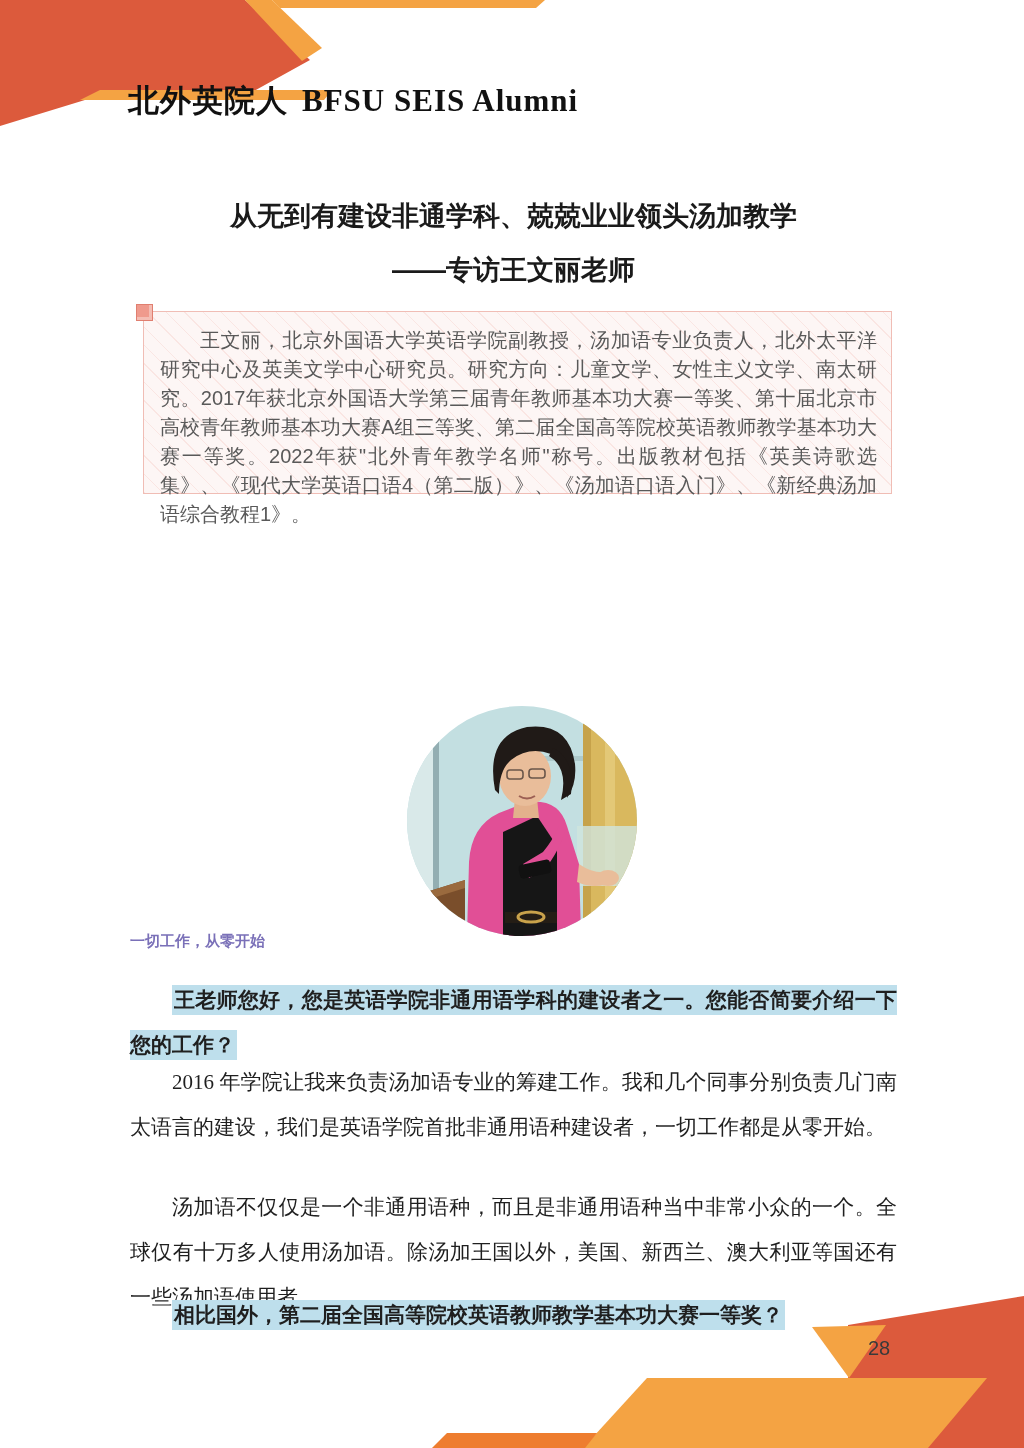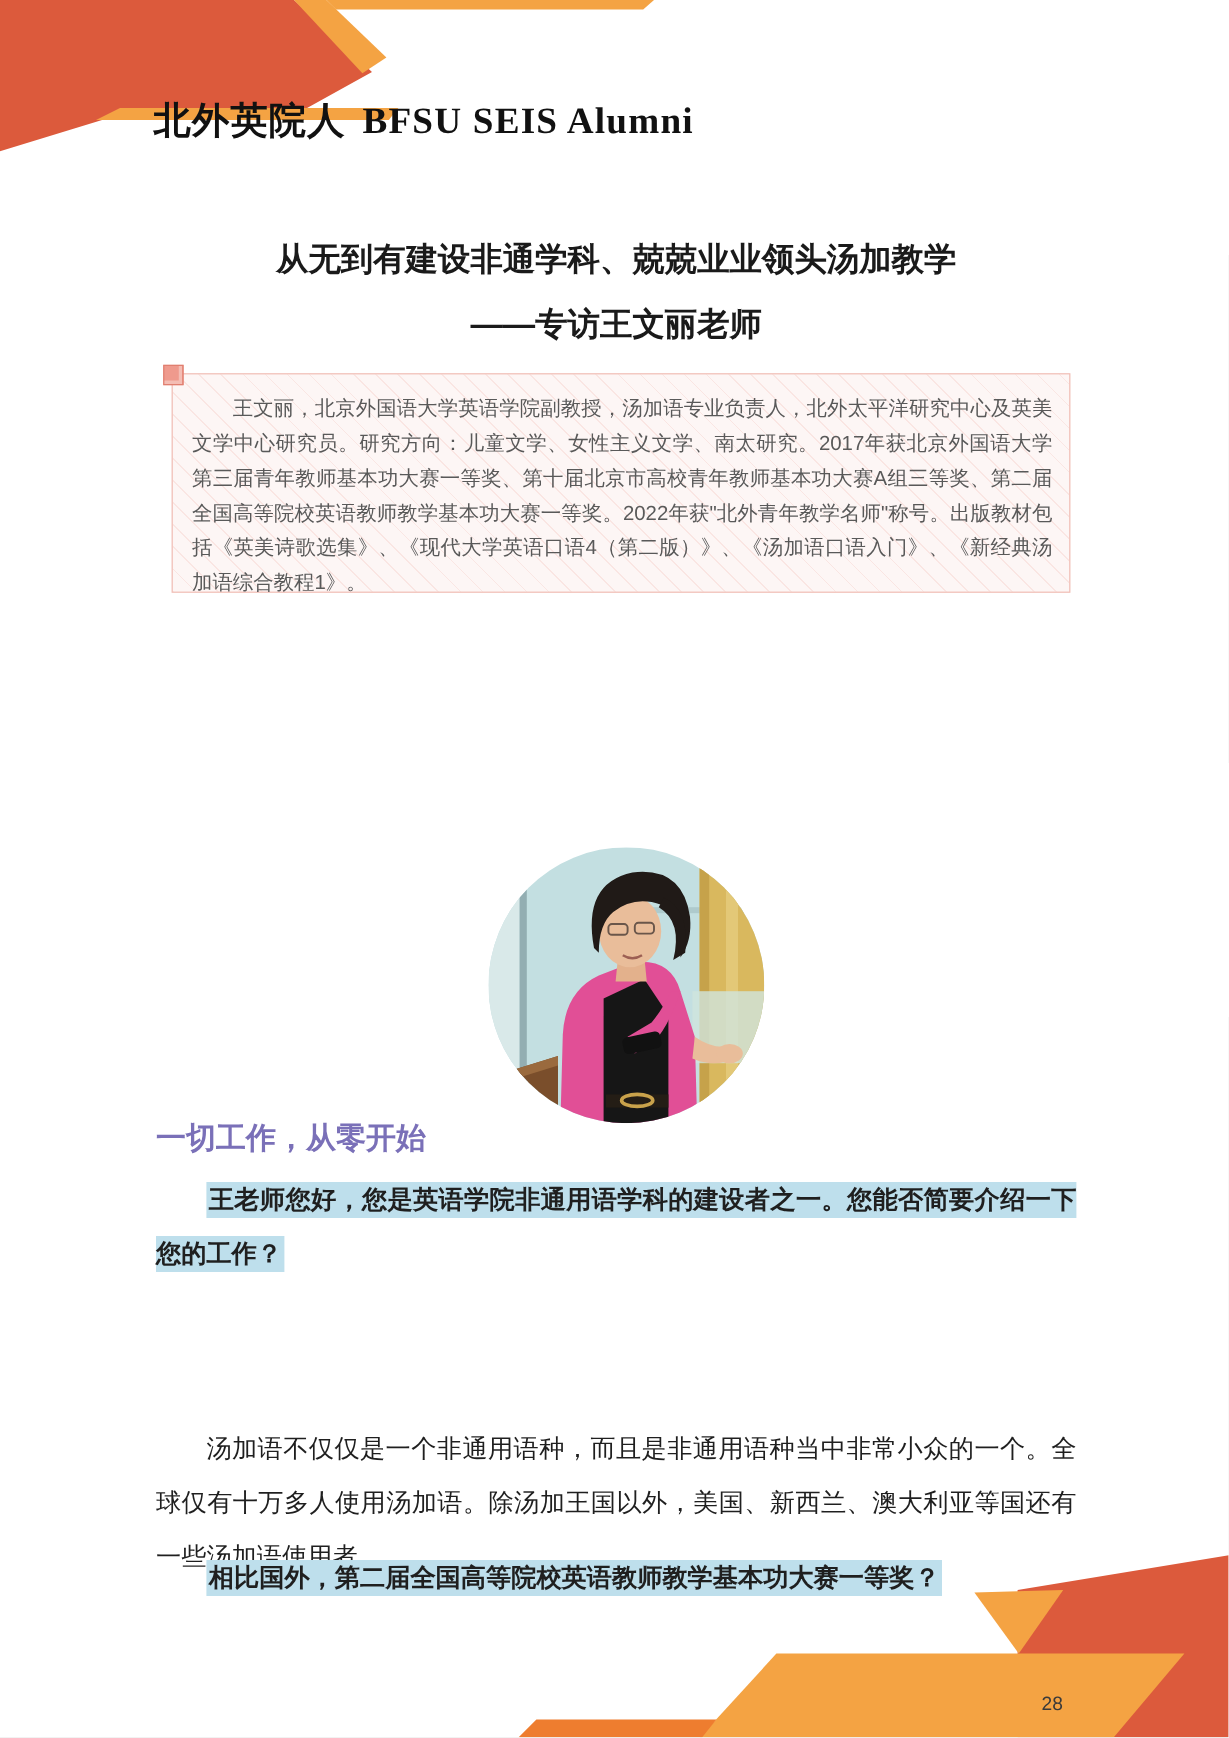--- a/index.html
+++ b/index.html
@@ -18,46 +18,46 @@
              font-family:"Liberation Sans","DejaVu Sans",sans-serif;font-size:27px;}
   .art-title.l1{top:198px;}
   .art-title.l2{top:252px;}
 
   
   .bio-box{left:143px;top:311px;width:747px;height:181px;border:1px solid #f0bdb5;background:#fdf6f5;
            background-image:repeating-linear-gradient(45deg, rgba(242,187,179,0.28) 0 1px, transparent 1px 13px);}
   .bio-corner{position:absolute;left:-8px;top:-8px;width:15px;height:15px;background:#ef9a8d;
               border:1px solid #e07f70;box-shadow:inset -3px -3px 0 rgba(255,255,255,0.35);}
   .bio-text{position:absolute;left:16px;right:14px;top:14px;color:#595959;
-            font-family:"Liberation Sans","DejaVu Sans",sans-serif;font-size:17px;line-height:29px;
+            font-family:"Liberation Sans","DejaVu Sans",sans-serif;font-size:20px;line-height:29px;
             text-align:justify;text-indent:2em;}
 
   
   .para{left:130px;width:767px;color:#1f1f1f;font-size:21px;line-height:45px;
         text-align:justify;text-indent:2em;margin:0;}
   .intro{top:506px;}
   .a1{top:1060px;}
   .a2{top:1185px;}
   .q{font-weight:bold;}
   .q .hl{background:#bedfec;padding:3px 2px;}
   .q1{top:978px;}
   .q2{top:1293px;}
 
   
   .section-heading{left:130px;top:932px;color:#7a70b8;font-weight:bold;
-                   font-family:"Liberation Sans","DejaVu Sans",sans-serif;font-size:25px;}
+                   font-family:"Liberation Sans","DejaVu Sans",sans-serif;font-size:15px;}
 
   
   .photo{left:407px;top:706px;width:230px;height:230px;border-radius:50%;overflow:hidden;}
 
   
   .top-deco{left:0;top:0;}
   .bottom-deco{left:0;top:1290px;}
-  .page-number{left:868px;top:1412px;color:#3a3a3a;font-family:"Liberation Sans","DejaVu Sans",sans-serif;
-               font-size:16px;}
+  .page-number{left:868px;top:1337px;color:#3a3a3a;font-family:"Liberation Sans","DejaVu Sans",sans-serif;
+               font-size:20px;}
 </style>
 </head>
 <body>
 
 <div class="page">
 
   <svg class="abs top-deco" width="1024" height="140" viewBox="0 0 1024 140">
     <polygon points="0,0 245,0 310,60 245,96 98,96 0,126" fill="#dc5a3c"></polygon>
     <polygon points="100,90 332,90 324,100 80,100" fill="#f4a343"></polygon>
     <polygon points="245,0 272,0 322,48 302,61" fill="#f4a343"></polygon>
@@ -108,20 +108,21 @@
 
       <rect x="98" y="206" width="52" height="11" fill="#241d15"></rect>
       <ellipse cx="124" cy="211" rx="13" ry="5" fill="none" stroke="#c9a24b" stroke-width="3"></ellipse>
     </svg>
   </div>
 
   <div class="abs section-heading">一切工作，从零开始</div>
 
   <p class="abs para q q1"><span class="hl">王老师您好，您是英语学院非通用语学科的建设者之一。您能否简要介绍一下您的工作？</span></p>
 
+  <p class="abs para a1">2016 年学院让我来负责汤加语专业的筹建工作。我和几个同事分别负责几门南太语言的建设，我们是英语学院首批非通用语种建设者，一切工作都是从零开始。</p>
 
   <p class="abs para a2">汤加语不仅仅是一个非通用语种，而且是非通用语种当中非常小众的一个。全球仅有十万多人使用汤加语。除汤加王国以外，美国、新西兰、澳大利亚等国还有一些汤加语使用者。</p>
 
   <p class="abs para q q2"><span class="hl">相比国外，第二届全国高等院校英语教师教学基本功大赛一等奖？</span></p>
 
   <svg class="abs bottom-deco" width="1024" height="158" viewBox="0 1290 1024 158">
     <polygon points="848,1325 1024,1296 1024,1448 848,1448" fill="#dc5a3c"></polygon>
     <polygon points="812,1327 886,1325 849,1378" fill="#f4a343"></polygon>
     <polygon points="647,1378 987,1378 928,1448 583,1448" fill="#f4a343"></polygon>
     <polygon points="447,1433 597,1433 585,1448 432,1448" fill="#ee7d2f"></polygon>

